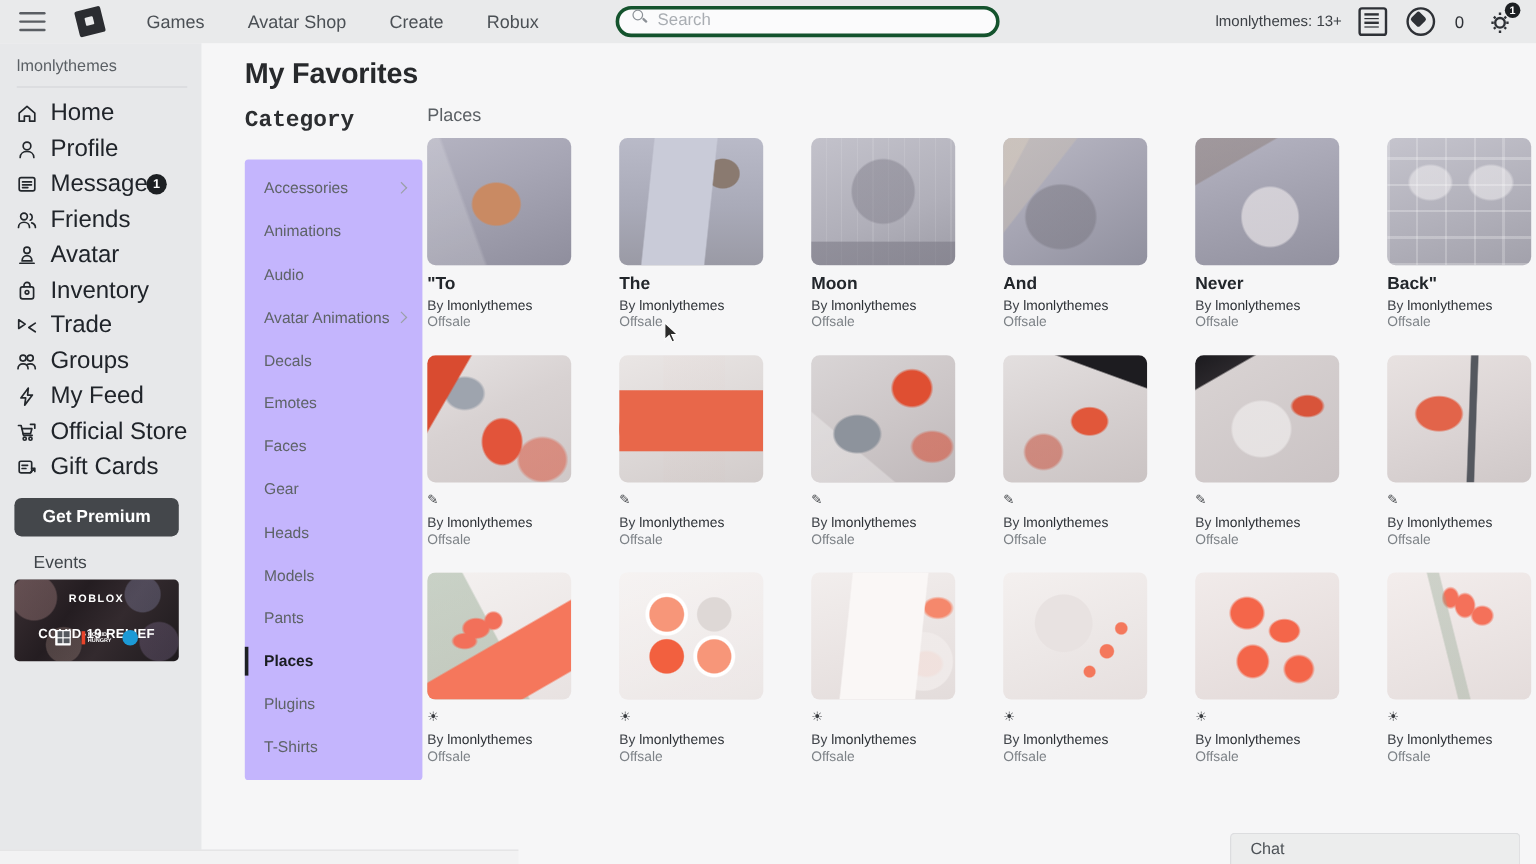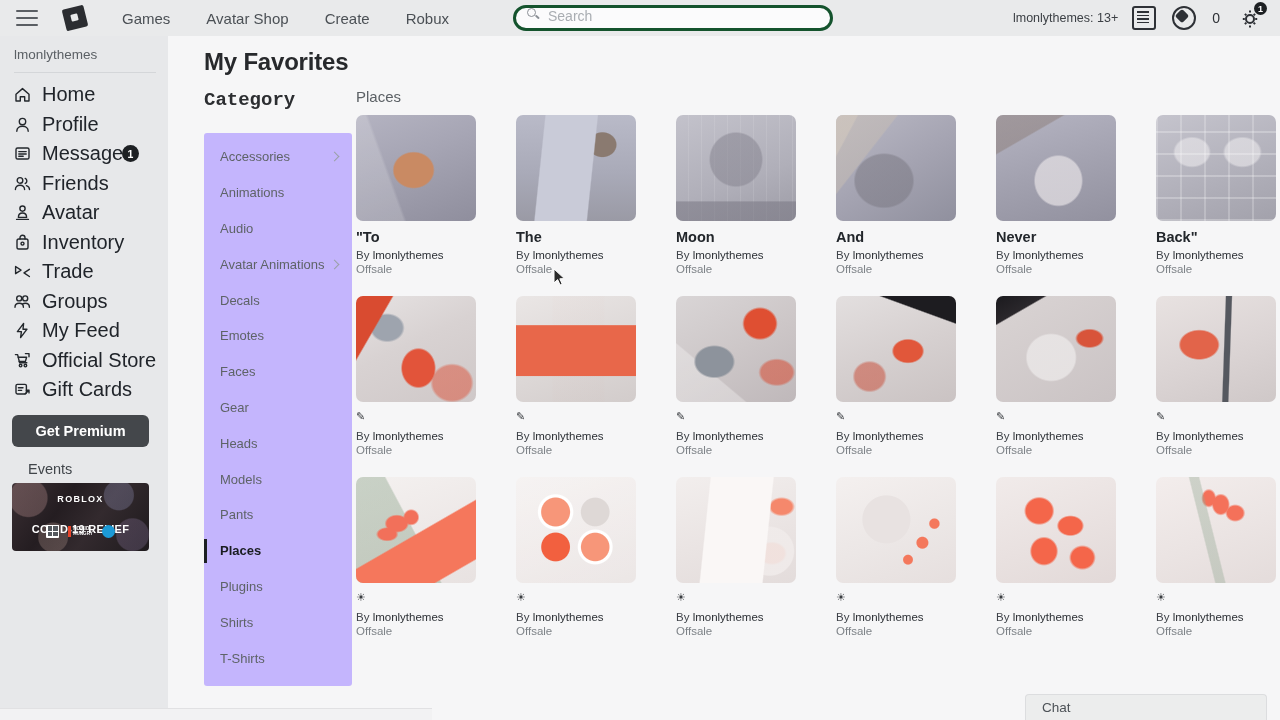--- a/index.html
+++ b/index.html
@@ -478,23 +478,20 @@
         <div class="cat-item">
           <span>Pants</span>
         </div>
         <div class="cat-item active">
           <span>Places</span>
         </div>
         <div class="cat-item">
           <span>Plugins</span>
         </div>
         <div class="cat-item">
-          <span>Shirts</span>
-        </div>
-        <div class="cat-item">
           <span>T-Shirts</span>
         </div>
       </div>
 
     <div id="grid-area">
       <div class="sec-label">Places</div>
       <div id="rows">
           <div class="row">
             <div class="card">
               <div class="thumb r1a">

